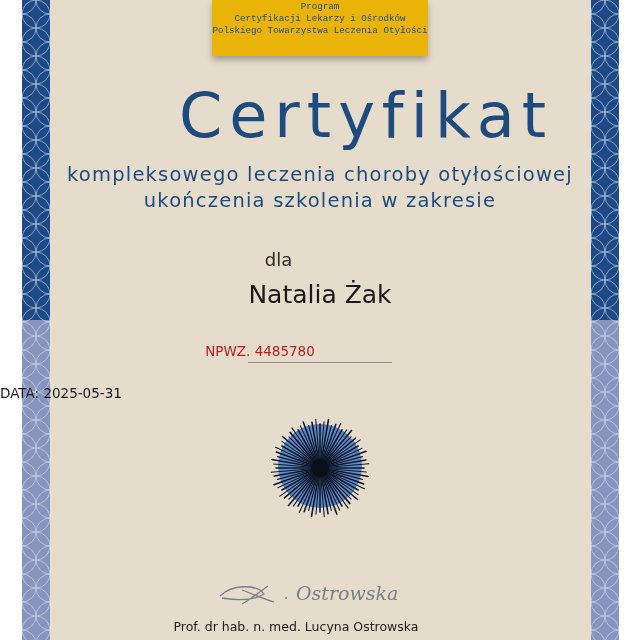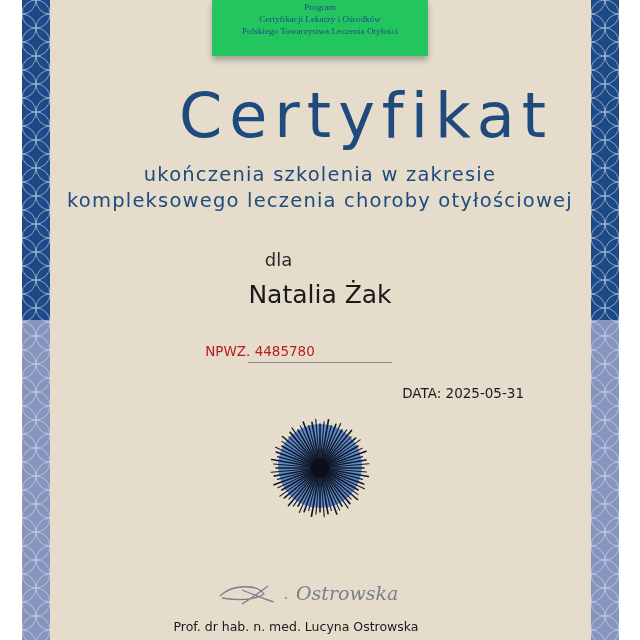--- a/index.html
+++ b/index.html
@@ -13,24 +13,24 @@
     background: #e5dccc;
   }
   .band {
     position: absolute; top: 0; width: 28px; height: 640px; overflow: hidden;
   }
   .band.left { left: 22px; }
   .band.right { left: 591px; }
   .band svg { display: block; }
   .header-box {
     position: absolute; left: 212px; top: 0; width: 216px; height: 56px;
-    background: #22c55e;
+    background: #eab308;
     box-shadow: 0 4px 6px rgba(0,0,0,0.28);
     text-align: center;
-    font-family: Liberation Serif, serif;
+    font-family: Liberation Mono, monospace;
     font-size: 9.2px; line-height: 12px; color: #1f4e8a;
     padding-top: 1px; box-sizing: border-box;
   }
   .header-box div { white-space: nowrap; }
   .title {
     position: absolute; left: 0; width: 640px; top: 80px; text-align: center;
     font-family: "DejaVu Sans", sans-serif; font-size: 62px; letter-spacing: 7px;
     color: #1e4a7e; line-height: 72px; padding-left: 46px;
   }
   .subtitle {
@@ -48,21 +48,21 @@
   }
   .npwz {
     position: absolute; left: 0; width: 520px; top: 343px; text-align: center;
     font-size: 13.5px; color: #b91c1c;
   }
   .npwz-line {
     position: absolute; left: 248px; top: 362px; width: 144px; height: 1px;
     background: #8a8a8a;
   }
   .date {
-    position: absolute; left: 0; width: 524px; top: 385px; text-align: right;
+    position: absolute; left: 0; width: 524px; top: 385px; text-align: left;
     font-size: 13.5px; color: #1a1a1a;
   }
   .seal { position: absolute; left: 265px; top: 411px; width: 110px; height: 110px; }
   .signature { position: absolute; left: 212px; top: 570px; width: 200px; height: 40px; }
   .signer {
     position: absolute; left: 0; width: 592px; top: 619px; text-align: center;
     font-size: 12.5px; color: #1a1a1a;
   }
 </style>
 </head>
@@ -105,22 +105,22 @@
 
 <div class="header-box">
   <div>Program</div>
   <div>Certyfikacji Lekarzy i Ośrodków</div>
   <div>Polskiego Towarzystwa Leczenia Otyłości</div>
 </div>
 
 <div class="title">Certyfikat</div>
 
 <div class="subtitle">
+  <div>kompleksowego leczenia choroby otyłościowej</div>
   <div>ukończenia szkolenia w zakresie</div>
-  <div>kompleksowego leczenia choroby otyłościowej</div>
 </div>
 
 <div class="for-label">dla</div>
 <div class="name">Natalia Żak</div>
 
 <div class="npwz">NPWZ. 4485780</div>
 <div class="npwz-line"></div>
 <div class="date">DATA: 2025-05-31</div>
 
 <div class="seal">

